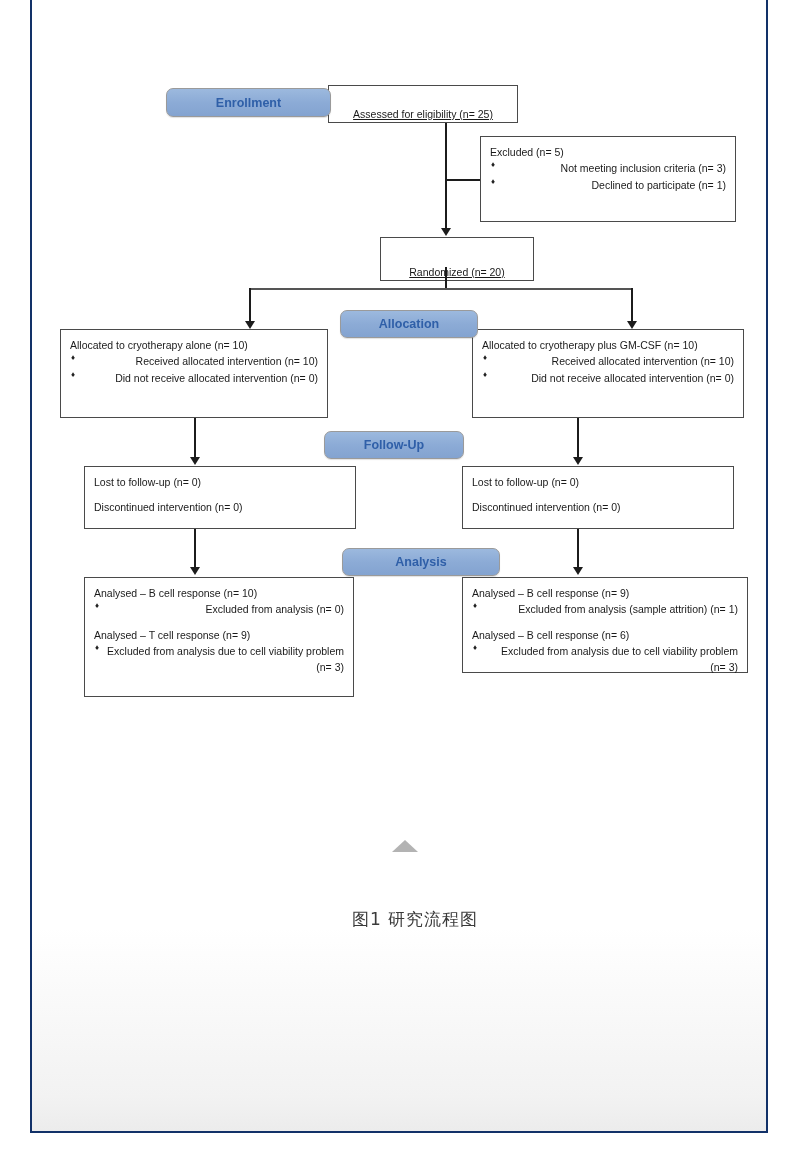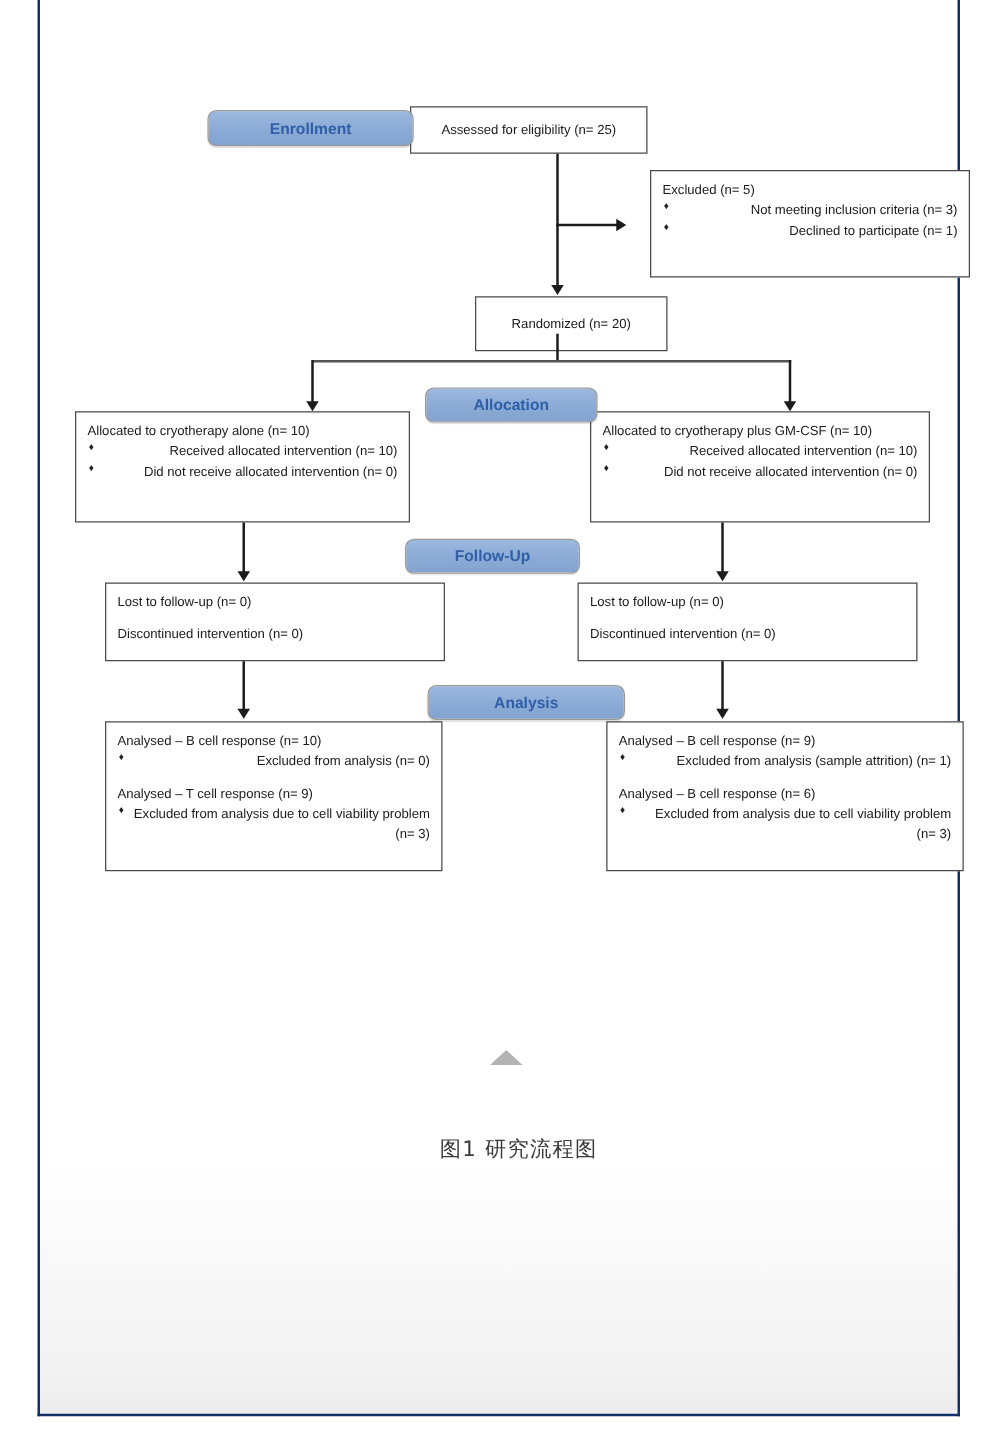--- a/index.html
+++ b/index.html
@@ -16,21 +16,21 @@
   }
   #figure{position:absolute;left:0;top:0;width:100%;height:100%;}
 
   
   .fbox{
     position:absolute;box-sizing:border-box;
     border:1px solid #4a4a4a;background:#ffffff;
     color:#1a1a1a;font-size:10.5px;line-height:1.55;
     padding:7px 9px;
   }
-  .fbox.center{display:flex;align-items:center;justify-content:center;padding:0;}
+  .fbox.center{display:flex;align-items:flex-end;justify-content:center;padding:0;text-decoration:underline;}
   .fbox p{margin:0;}
   .fbox ul{margin:0;padding:0;list-style:none;}
   .fbox li{position:relative;padding-left:12px;margin:0;text-align:right;}
   .fbox li:before{
     content:"\2666";position:absolute;left:1px;top:-1px;font-size:8px;color:#222;
   }
   .gap{height:9px;}
 
   
   .badge{
@@ -84,21 +84,21 @@
     <div class="fbox center" style="left:296px;top:85px;width:190px;height:38px;">
       <span>Assessed for eligibility (n= 25)</span>
     </div>
 
     <div class="vline" style="left:413px;top:123px;height:110px;"></div>
     <div class="arrow-down" style="left:409px;top:228px;"></div>
 
     <div class="hline" style="left:413px;top:179px;width:52px;"></div>
     <div class="arrow-right" style="left:461px;top:175px;"></div>
 
-    <div class="fbox" style="left:488px;top:136px;width:256px;height:86px;">
+    <div class="fbox" style="left:448px;top:136px;width:256px;height:86px;">
       <p>Excluded (n= 5)</p>
       <ul>
         <li>Not meeting inclusion criteria (n= 3)</li>
         <li>Declined to participate (n= 1)</li>
       </ul>
     </div>
 
     <div class="fbox center" style="left:348px;top:237px;width:154px;height:44px;">
       <span>Randomized (n= 20)</span>
     </div>
@@ -165,21 +165,21 @@
       <ul>
         <li>Excluded from analysis (n= 0)</li>
       </ul>
       <div class="gap"></div>
       <p>Analysed – T cell response (n= 9)</p>
       <ul>
         <li>Excluded from analysis due to cell viability problem (n= 3)</li>
       </ul>
     </div>
 
-    <div class="fbox" style="left:430px;top:577px;width:286px;height:120px;margin-left:23px;">
+    <div class="fbox" style="left:430px;top:577px;width:286px;height:96px;">
       <p>Analysed – B cell response (n= 9)</p>
       <ul>
         <li>Excluded from analysis (sample attrition) (n= 1)</li>
       </ul>
       <div class="gap"></div>
       <p>Analysed – B cell response (n= 6)</p>
       <ul>
         <li>Excluded from analysis due to cell viability problem (n= 3)</li>
       </ul>
     </div>

